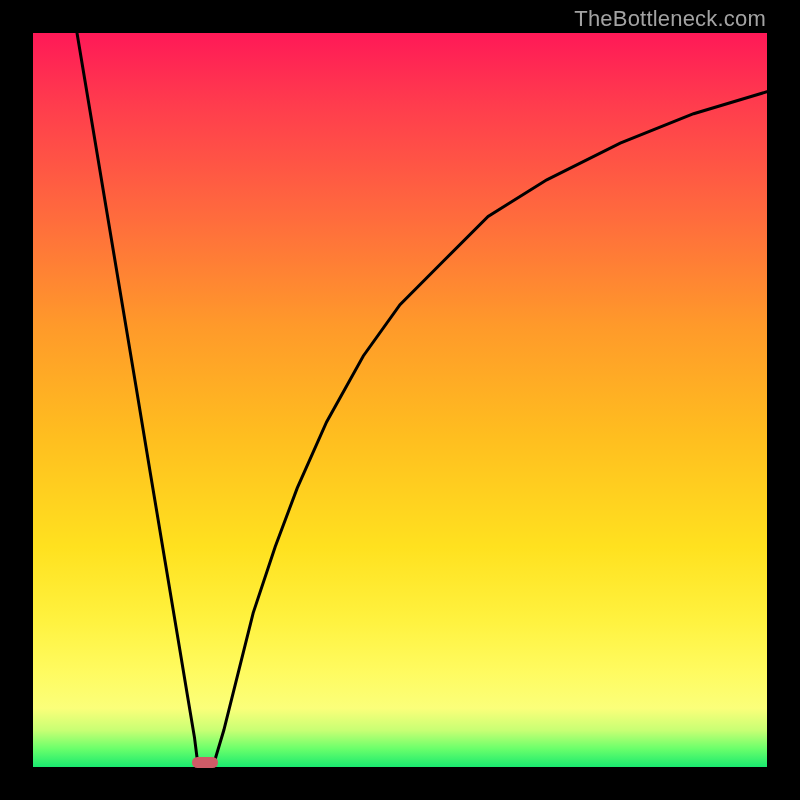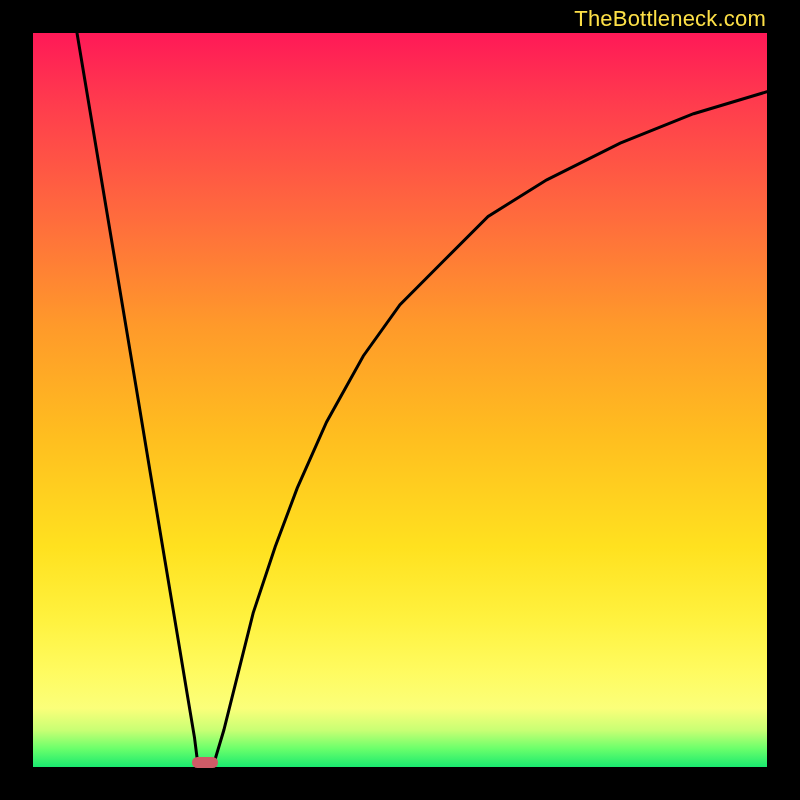--- a/index.html
+++ b/index.html
@@ -39,21 +39,21 @@
       #fbff7a 92%,
       #c8ff74 95%,
       #6bff6b 97.5%,
       #19e96f 100%
     );
   }
   .watermark {
     position: absolute;
     top: 6px;
     right: 34px;
-    color: #fde047;
+    color: #a3a3a3;
     font-size: 22px;
     font-weight: 500;
     letter-spacing: 0.2px;
   }
   svg.curve {
     position: absolute;
     top: 0;
     left: 0;
     width: 734px;
     height: 734px;

